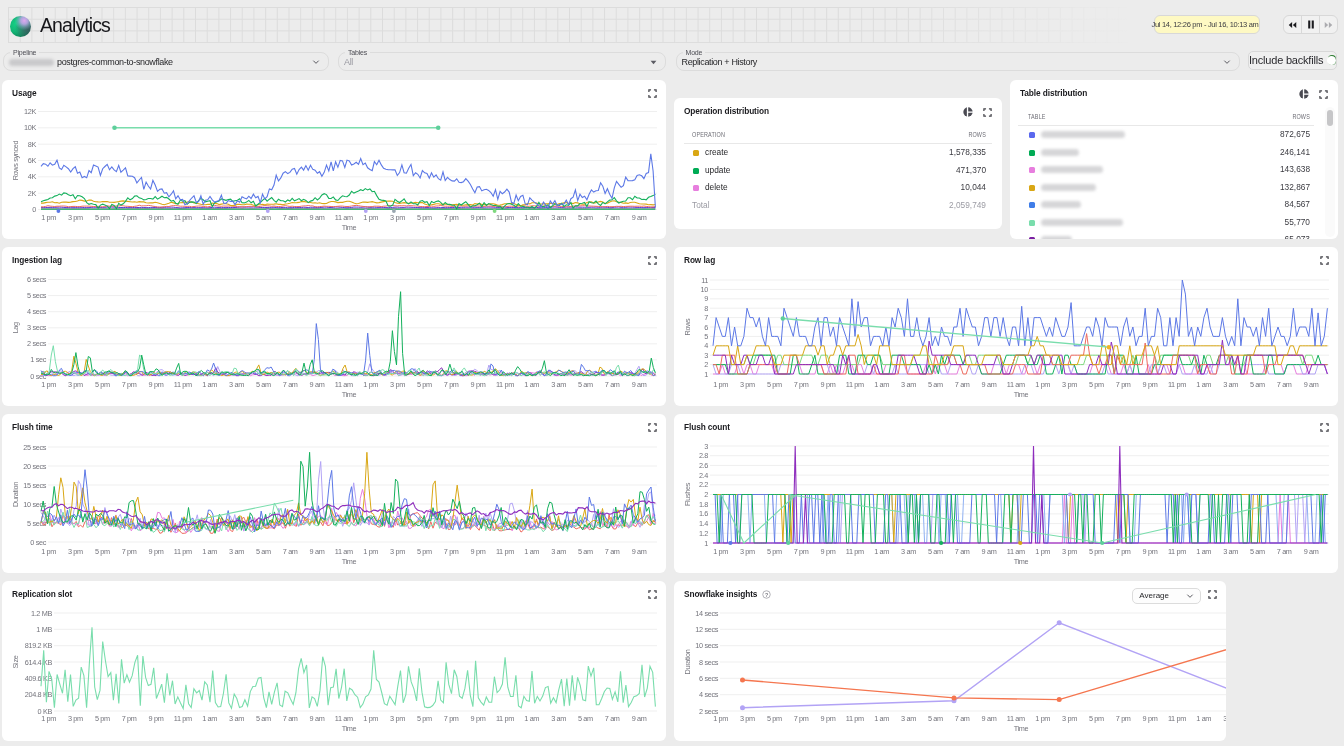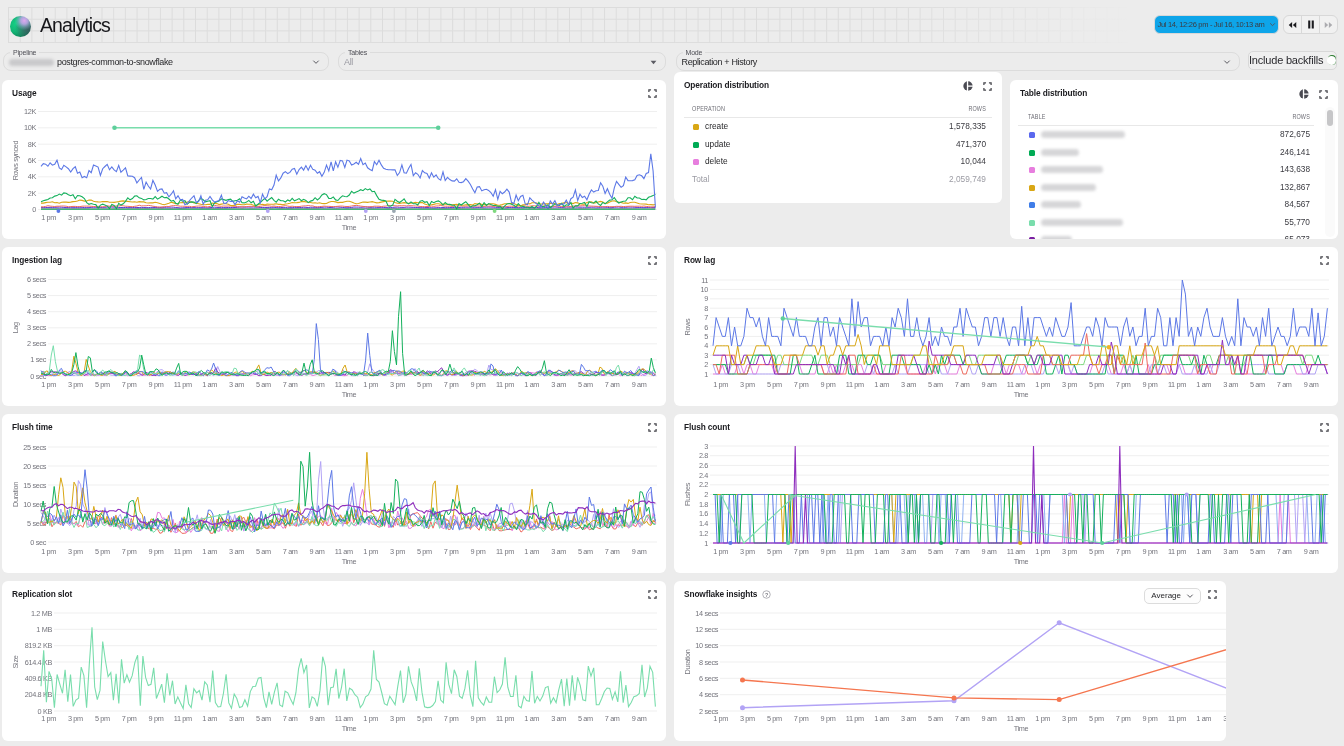--- a/index.html
+++ b/index.html
@@ -20,21 +20,21 @@
 .sel .lab{position:absolute;left:6px;top:-4px;font-size:7px;color:#4e4e55;background:#ececec;padding:0 3px;line-height:1.1;letter-spacing:-.2px}
 .sel .val{position:absolute;left:5px;top:4.5px;font-size:9px;letter-spacing:-.35px;color:#27272a;white-space:nowrap}
 .sel .chv{position:absolute;right:8px;top:5px}
 </style></head><body>
 <div class="grid"></div>
 <div style="position:absolute;left:9.5px;top:15.5px;width:21px;height:21px;border-radius:50%;
 background:radial-gradient(circle at 68% 22%,rgba(223,169,239,1) 0%,rgba(190,168,232,.9) 16%,rgba(150,180,215,.45) 30%,rgba(150,180,215,0) 44%),
 radial-gradient(circle at 82% 55%,rgba(70,85,100,.85) 0%,rgba(70,85,100,.35) 38%,rgba(70,85,100,0) 60%),
 radial-gradient(circle at 28% 38%,#15d186 0%,#12b474 40%,#0f9160 62%,#0d6a4a 82%,#0b4f38 100%)"></div>
 <div style="position:absolute;left:40px;top:14px;font-size:19.5px;font-weight:400;color:#17171b;letter-spacing:-.9px">Analytics</div>
-<div style="position:absolute;left:1154px;top:15px;width:125px;height:19px;border:1px solid #d8d8d8;border-radius:6px;background:#0ea5e9;display:flex;align-items:center;justify-content:center;gap:4px">
+<div style="position:absolute;left:1154px;top:15px;width:106px;height:19px;border:1px solid #d8d8d8;border-radius:6px;background:#fef9c3;display:flex;align-items:center;justify-content:center;gap:4px">
 <span style="font-size:7.5px;letter-spacing:-.3px;color:#3c3c42;white-space:nowrap">Jul 14, 12:26 pm - Jul 16, 10:13 am</span>
 <svg width="7" height="7" viewBox="0 0 9 9" fill="none" stroke="#55555c" stroke-width="1.2">
       <path d="M1.5 3 L4.5 6 L7.5 3"></path>
     </svg>
   </div>
 <div style="position:absolute;left:1283px;top:15px;width:55px;height:19px;border:1px solid #d8d8d8;border-radius:6px;background:#f1f1f1;display:flex">
 <div style="flex:1;display:flex;align-items:center;justify-content:center;border-right:1px solid #d8d8d8">
 <svg width="9" height="8" viewBox="0 0 12 10" fill="#1b1b1f">
         <path d="M11 1 L6.5 5 L11 9 Z M5.5 1 L1 5 L5.5 9 Z"></path>
       </svg>
@@ -141,21 +141,21 @@
       <path d="M112.5 47.8L436.2 47.8" fill="none" stroke="#79ddac" stroke-width="1.6"></path>
       <circle cx="112.5" cy="47.8" r="2.3" fill="#5ecf9b"></circle>
       <circle cx="436.2" cy="47.8" r="2.3" fill="#5ecf9b"></circle>
       <circle cx="56.4" cy="131" r="1.9" fill="#5c78e6"></circle>
       <circle cx="265.8" cy="131" r="1.9" fill="#b2a3f5"></circle>
       <circle cx="363.8" cy="131" r="1.9" fill="#b2a3f5"></circle>
       <circle cx="391.9" cy="131" r="1.9" fill="#9aa7b0"></circle>
       <circle cx="492.6" cy="131" r="1.9" fill="#7fd97f"></circle>
     </svg>
   </div>
-<div class="card" style="left:674px;top:72px;width:328px;height:131px">
+<div class="card" style="left:674px;top:98px;width:328px;height:131px">
     <div class="ct">Operation distribution</div>
     <div style="position:absolute;right:10.5px;top:9.5px">
       <svg width="9" height="9" viewBox="0 0 10 10" fill="none" stroke="#46464c" stroke-width="1.4">
         <path d="M1 3.4 V1 H3.4 M6.6 1 H9 V3.4 M9 6.6 V9 H6.6 M3.4 9 H1 V6.6"></path>
       </svg>
     </div>
     <div style="position:absolute;right:29px;top:8.5px">
       <svg width="10" height="10" viewBox="0 0 15 15">
         <circle cx="7.5" cy="7.5" r="7" fill="#4a4a52"></circle>
         <path d="M6.8 -1 V16 M6.8 7.8 H15" stroke="#fff" stroke-width="2" fill="none"></path>
@@ -517,21 +517,21 @@
       <text x="347" y="150" text-anchor="middle" class="ax">Time</text>
       <text x="16" y="81" text-anchor="middle" class="ax" transform="rotate(-90 16 81)">Size</text>
       <path d="M39 105.3L41.7 69.4L44.4 121.2L47 90.4L49.7 97.7L52.4 126.8L55.1 93.5L57.8 103.2L60.5 112.3L63.1 88.9L65.8 120.7L68.5 93.5L71.2 125.4L73.9 119L76.6 117.1L79.2 86.1L81.9 94.7L84.6 126.7L87.3 83.1L90 46.3L92.7 106L95.3 118.6L98 109.4L100.7 60.6L103.4 79.5L106.1 95.6L108.8 91.6L111.4 119.3L114.1 92.9L116.8 122.5L119.5 78.4L122.2 102.1L124.9 93.7L127.5 101.1L130.2 94.7L132.9 81.3L135.6 74.2L138.3 124.7L140.9 75.1L143.6 96.4L146.3 104.6L149 103.3L151.7 86.9L154.4 117.5L157 110.8L159.7 103.1L162.4 121.6L165.1 92.4L167.8 114.5L170.5 99.7L173.1 123L175.8 115.9L178.5 122L181.2 127.5L183.9 103.8L186.6 122.7L189.2 126.6L191.9 107.8L194.6 111.9L197.3 109.5L200 119.1L202.7 100.8L205.3 104L208 121.1L210.7 89.6L213.4 121.5L216.1 126L218.7 125.5L221.4 112.5L224.1 93.3L226.8 121.9L229.5 127.3L232.2 113L234.8 117.5L237.5 126.6L240.2 125.5L242.9 118.7L245.6 125.2L248.3 110.6L250.9 105.5L253.6 105.2L256.3 97.1L259 96.5L261.7 116.6L264.4 126.7L267 110.9L269.7 123.3L272.4 111.2L275.1 101.8L277.8 124L280.5 125.6L283.1 110.2L285.8 111.9L288.5 118L291.2 123.4L293.9 111.7L296.6 87.7L299.2 77.4L301.9 91.6L304.6 84L307.3 126.9L310 115.8L312.6 117.5L315.3 125.4L318 109.4L320.7 75.7L323.4 85.3L326.1 124.1L328.7 106.8L331.4 106.1L334.1 87.9L336.8 117.5L339.5 106.5L342.2 87.7L344.8 119.9L347.5 107.1L350.2 109L352.9 113.7L355.6 116.2L358.3 126.6L360.9 123.1L363.6 115.9L366.3 113.9L369 108L371.7 69.4L374.4 98.5L377 101.1L379.7 111.5L382.4 122.6L385.1 124.2L387.8 115.3L390.5 119.5L393.1 123.6L395.8 105.1L398.5 89.5L401.2 121.8L403.9 113.3L406.5 85.3L409.2 100.9L411.9 107.9L414.6 119.9L417.3 87.4L420 111.4L422.6 125.8L425.3 126.6L428 126.4L430.7 124.5L433.4 120.6L436.1 99.7L438.7 119.1L441.4 121.7L444.1 81.4L446.8 103.4L449.5 112.7L452.2 88.8L454.8 95.5L457.5 115.2L460.2 117.3L462.9 107.4L465.6 89.3L468.3 114.3L470.9 125.6L473.6 79.8L476.3 116.8L479 121.1L481.7 124.2L484.3 116L487 121.1L489.7 121.2L492.4 95.7L495.1 111.6L497.8 108.8L500.4 103L503.1 76.4L505.8 106.2L508.5 115.5L511.2 115.5L513.9 94.2L516.5 124.9L519.2 126.8L521.9 115.3L524.6 119.5L527.3 120.3L530 90.1L532.6 122.2L535.3 115.4L538 120L540.7 115.1L543.4 106.6L546.1 105.6L548.7 122.2L551.4 116.7L554.1 121.6L556.8 108.6L559.5 98.1L562.2 125.2L564.8 97.5L567.5 124.6L570.2 94.4L572.9 119.5L575.6 96.4L578.2 104.4L580.9 118.8L583.6 119.8L586.3 85.1L589 95.1L591.7 86.9L594.3 123.6L597 123.7L599.7 117.5L602.4 110.5L605.1 107L607.8 107.4L610.4 118.4L613.1 110.8L615.8 120.9L618.5 90.4L621.2 121.6L623.9 104L626.5 125.6L629.2 121.5L631.9 115.6L634.6 114.8L637.3 112.4L640 83.7L642.6 116L645.3 107.1L648 85.3L650.7 91.4L653.4 125.6" fill="none" stroke="#79ddac" stroke-width="1.1"></path>
     </svg>
   </div>
 <div class="card" style="left:674px;top:581px;width:552px;height:160px">
     <div class="ct">Snowflake insights <span style="margin-left:2px"><svg width="9" height="9" viewBox="0 0 11 11" style="vertical-align:-1.5px">
           <circle cx="5.5" cy="5.5" r="4.6" fill="none" stroke="#a0a0a8" stroke-width="1"></circle>
           <text x="5.5" y="8" font-size="6.5" text-anchor="middle" fill="#7a7a82" font-family="Liberation Sans">?</text>
         </svg></span></div>
-    <div style="position:absolute;right:25px;top:6.5px;height:16px;padding:0 6px;background:#fdfdfd;border:1px solid #dcdcdc;border-radius:5px;display:flex;align-items:center;gap:5px">
+    <div style="position:absolute;right:25px;top:6.5px;height:16px;padding:0 6px;background:#fdfdfd;border:1px solid #dcdcdc;border-radius:5px;display:flex;align-items:center;gap:17px">
       <span style="font-size:8px;color:#27272a">Average</span>
       <svg width="8" height="8" viewBox="0 0 9 9" fill="none" stroke="#55555c" stroke-width="1.1">
         <path d="M1.5 3 L4.5 6 L7.5 3"></path>
       </svg>
     </div>
     <div style="position:absolute;right:9px;top:8.5px">
       <svg width="9" height="9" viewBox="0 0 10 10" fill="none" stroke="#46464c" stroke-width="1.4">
         <path d="M1 3.4 V1 H3.4 M6.6 1 H9 V3.4 M9 6.6 V9 H6.6 M3.4 9 H1 V6.6"></path>
       </svg>
     </div>

